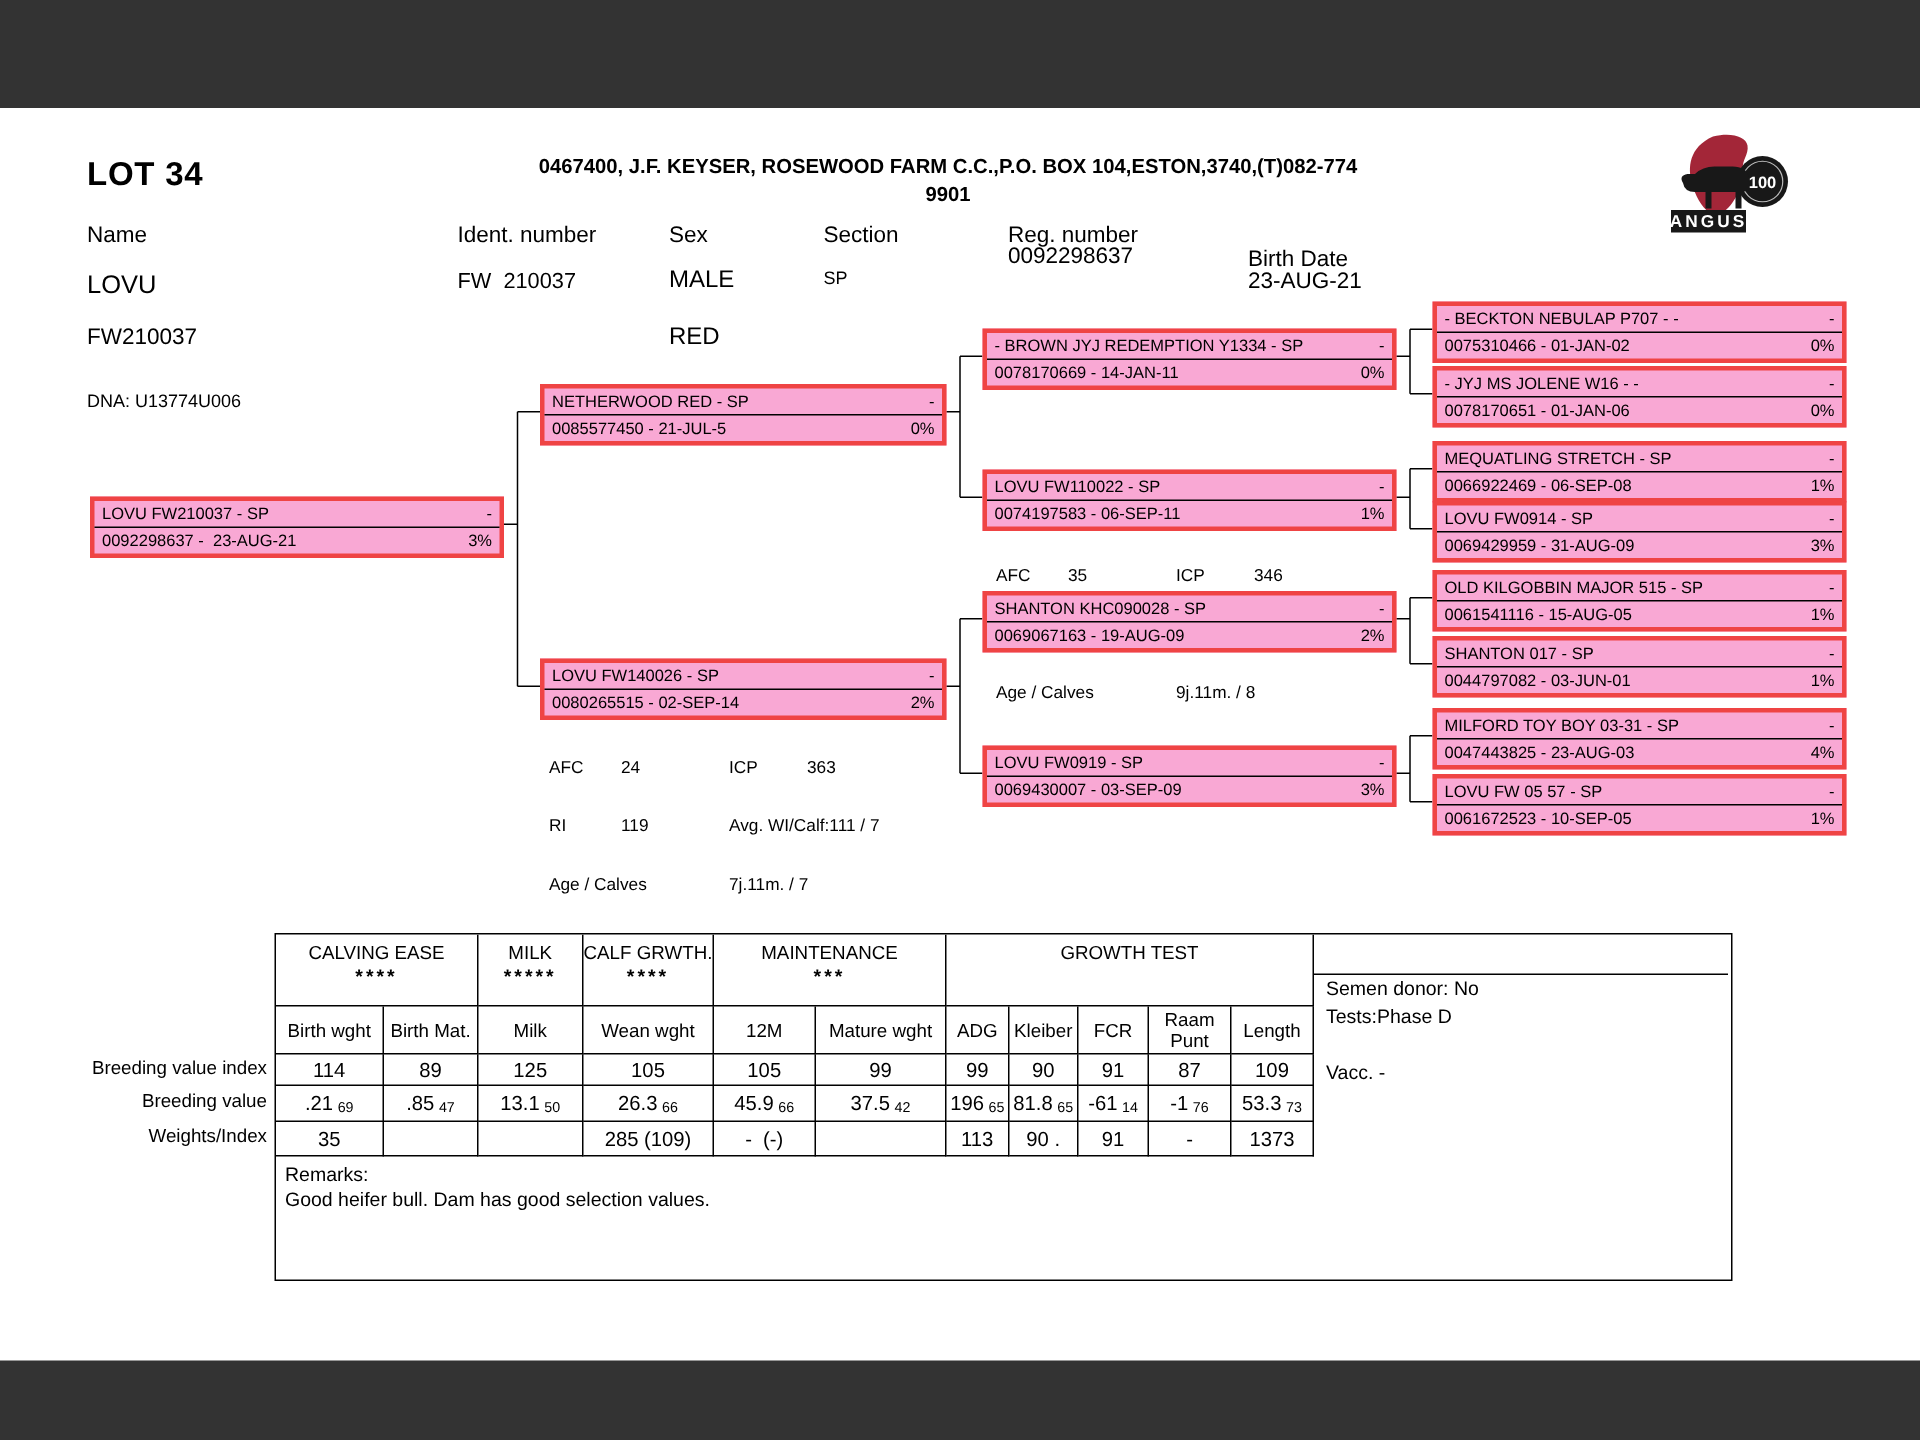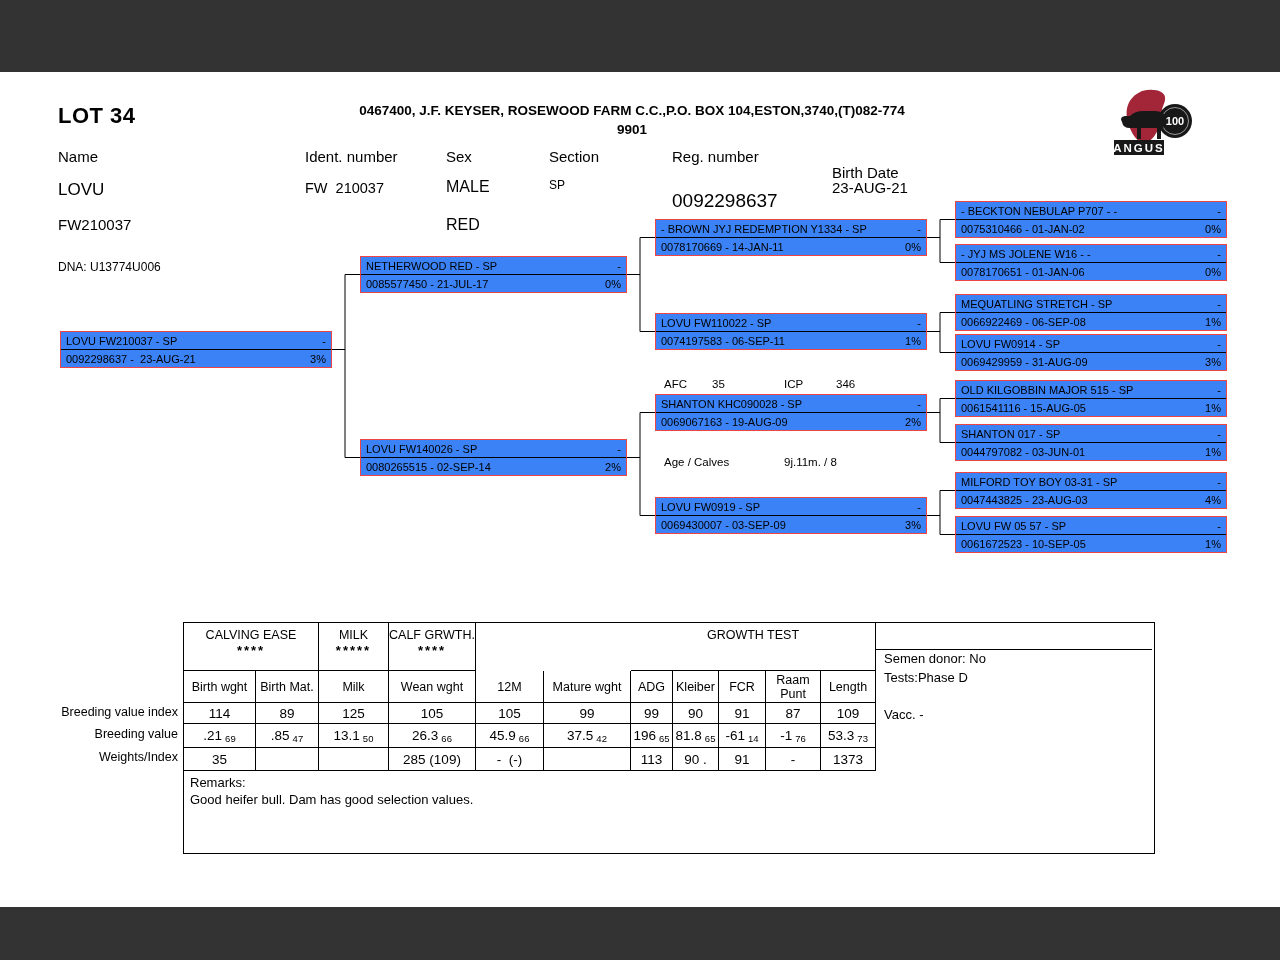--- a/index.html
+++ b/index.html
@@ -7,21 +7,21 @@
   .page{position:relative;width:1280px;height:960px;background:#fff;overflow:hidden}
   .bar{position:absolute;left:0;width:1280px;background:#333333}
   .bar-top{top:0;height:72px}
   .bar-bot{top:907px;height:53px}
   .abs{position:absolute}
   .pre{white-space:pre}
   .lot{font-size:22px;font-weight:bold;letter-spacing:.5px}
   .addr{left:182px;width:900px;text-align:center;font-size:13.5px;font-weight:bold}
   .flabel{font-size:15px}
   .conn{position:absolute;left:0;top:0;pointer-events:none}
-  .pbox{position:absolute;border:1px solid #ef4444;background:#3b82f6;font-size:11px}
+  .pbox{position:absolute;border:3px solid #ef4444;background:#f9a8d4;font-size:11px}
   .pbox .rw{display:flex;justify-content:space-between;align-items:center;height:17px;padding:0 5px;white-space:pre}
   .pbox .rw + .rw{border-top:1px solid #000}
   .stats{position:absolute;font-size:11.5px;line-height:13px;white-space:pre}
   .stats span{display:inline-block}
   .tblwrap{position:absolute;left:183px;top:622px;width:970px;height:230px;border:1px solid #000;overflow:hidden}
   .tcell{position:absolute;border-right:1px solid #000;border-bottom:1px solid #000;display:flex;align-items:center;justify-content:center;text-align:center;box-sizing:border-box}
   .tg{top:0;height:48px;flex-direction:column;justify-content:flex-start;padding-top:5px;font-size:12.5px}
   .tg .stars{letter-spacing:2px;font-size:13px;font-weight:bold;margin-top:1px}
   .th{top:48px;height:32px;font-size:12.5px;line-height:14px}
   .tra{top:80px;height:21px;font-size:13.5px;white-space:pre}
@@ -58,42 +58,47 @@
   <div class="abs flabel" style="left:305px;top:148px">Ident. number</div>
   <div class="abs flabel" style="left:446px;top:148px">Sex</div>
   <div class="abs flabel" style="left:549px;top:148px">Section</div>
   <div class="abs flabel" style="left:672px;top:148px">Reg. number</div>
   <div class="abs flabel" style="left:832px;top:164px">Birth Date</div>
 
   <div class="abs" style="left:58px;top:180px;font-size:17px">LOVU</div>
   <div class="abs pre" style="left:305px;top:180px;font-size:14.5px">FW  210037</div>
   <div class="abs" style="left:446px;top:178px;font-size:16px">MALE</div>
   <div class="abs" style="left:549px;top:178px;font-size:12px">SP</div>
-  <div class="abs" style="left:672px;top:190px;font-size:19px">0092298637</div>
+  <div class="abs" style="left:672px;top:162px;font-size:15px">0092298637</div>
   <div class="abs" style="left:832px;top:179px;font-size:15px">23-AUG-21</div>
   <div class="abs" style="left:58px;top:216px;font-size:15px">FW210037</div>
   <div class="abs" style="left:446px;top:216px;font-size:16px">RED</div>
   <div class="abs" style="left:58px;top:260px;font-size:12px">DNA: U13774U006</div>
 
   <svg class="conn" width="1280" height="960">
     <path fill="none" stroke="#000" stroke-width="1" d="M330 349.5H345M345 274.5V457.5M345 274.5H360M345 457.5H360M625 274.5H640M640 237.5V331.5M640 237.5H655M640 331.5H655M625 457.5H640M640 412.5V515.5M640 412.5H655M640 515.5H655M925 237.5H940M940 219.5V262.5M940 219.5H955M940 262.5H955M925 331.5H940M940 312.5V352.5M940 312.5H955M940 352.5H955M925 412.5H940M940 398.5V442.5M940 398.5H955M940 442.5H955M925 515.5H940M940 490.5V534.5M940 490.5H955M940 534.5H955"></path>
   </svg>
 
   <div class="pbox" style="left:60px;top:331px;width:270px">
     <div class="rw"><span>LOVU FW210037 - SP</span><span>-</span></div>
     <div class="rw"><span>0092298637 -  23-AUG-21</span><span>3%</span></div>
   </div>
 
   <div class="pbox" style="left:360px;top:256px;width:265px">
     <div class="rw"><span>NETHERWOOD RED - SP</span><span>-</span></div>
-    <div class="rw"><span>0085577450 - 21-JUL-17</span><span>0%</span></div>
+    <div class="rw"><span>0085577450 - 21-JUL-5</span><span>0%</span></div>
   </div>
   <div class="pbox" style="left:360px;top:439px;width:265px">
     <div class="rw"><span>LOVU FW140026 - SP</span><span>-</span></div>
     <div class="rw"><span>0080265515 - 02-SEP-14</span><span>2%</span></div>
+  </div>
+  <div class="stats" style="left:366px;top:480px">
+    <div class="sl"><span style="width:48px">AFC</span><span style="width:72px">24</span><span style="width:52px">ICP</span><span>363</span></div>
+    <div class="sl"><span style="width:48px">RI</span><span style="width:72px">119</span><span>Avg. WI/Calf:111 / 7</span></div>
+    <div class="sl"><span style="width:120px">Age / Calves</span><span>7j.11m. / 7</span></div>
   </div>
 
   <div class="pbox" style="left:655px;top:219px;width:270px">
     <div class="rw"><span>- BROWN JYJ REDEMPTION Y1334 - SP</span><span>-</span></div>
     <div class="rw"><span>0078170669 - 14-JAN-11</span><span>0%</span></div>
   </div>
   <div class="pbox" style="left:655px;top:313px;width:270px">
     <div class="rw"><span>LOVU FW110022 - SP</span><span>-</span></div>
     <div class="rw"><span>0074197583 - 06-SEP-11</span><span>1%</span></div>
   </div>
@@ -154,20 +159,24 @@
         <span>CALVING EASE</span>
         <span class="stars">****</span>
       </div>
     <div class="tcell tg" style="left:135px;width:70px">
         <span>MILK</span>
         <span class="stars">*****</span>
       </div>
     <div class="tcell tg" style="left:205px;width:87px">
         <span>CALF GRWTH.</span>
         <span class="stars">****</span>
+      </div>
+    <div class="tcell tg" style="left:292px;width:155px">
+        <span>MAINTENANCE</span>
+        <span class="stars">***</span>
       </div>
     <div class="tcell tg" style="left:447px;width:245px">
         <span>GROWTH TEST</span>
         <span class="stars"></span>
       </div>
 
     <div class="tcell th" style="left:0;width:72px">Birth wght</div>
     <div class="tcell th" style="left:72px;width:63px">Birth Mat.</div>
     <div class="tcell th" style="left:135px;width:70px">Milk</div>
     <div class="tcell th" style="left:205px;width:87px">Wean wght</div>

